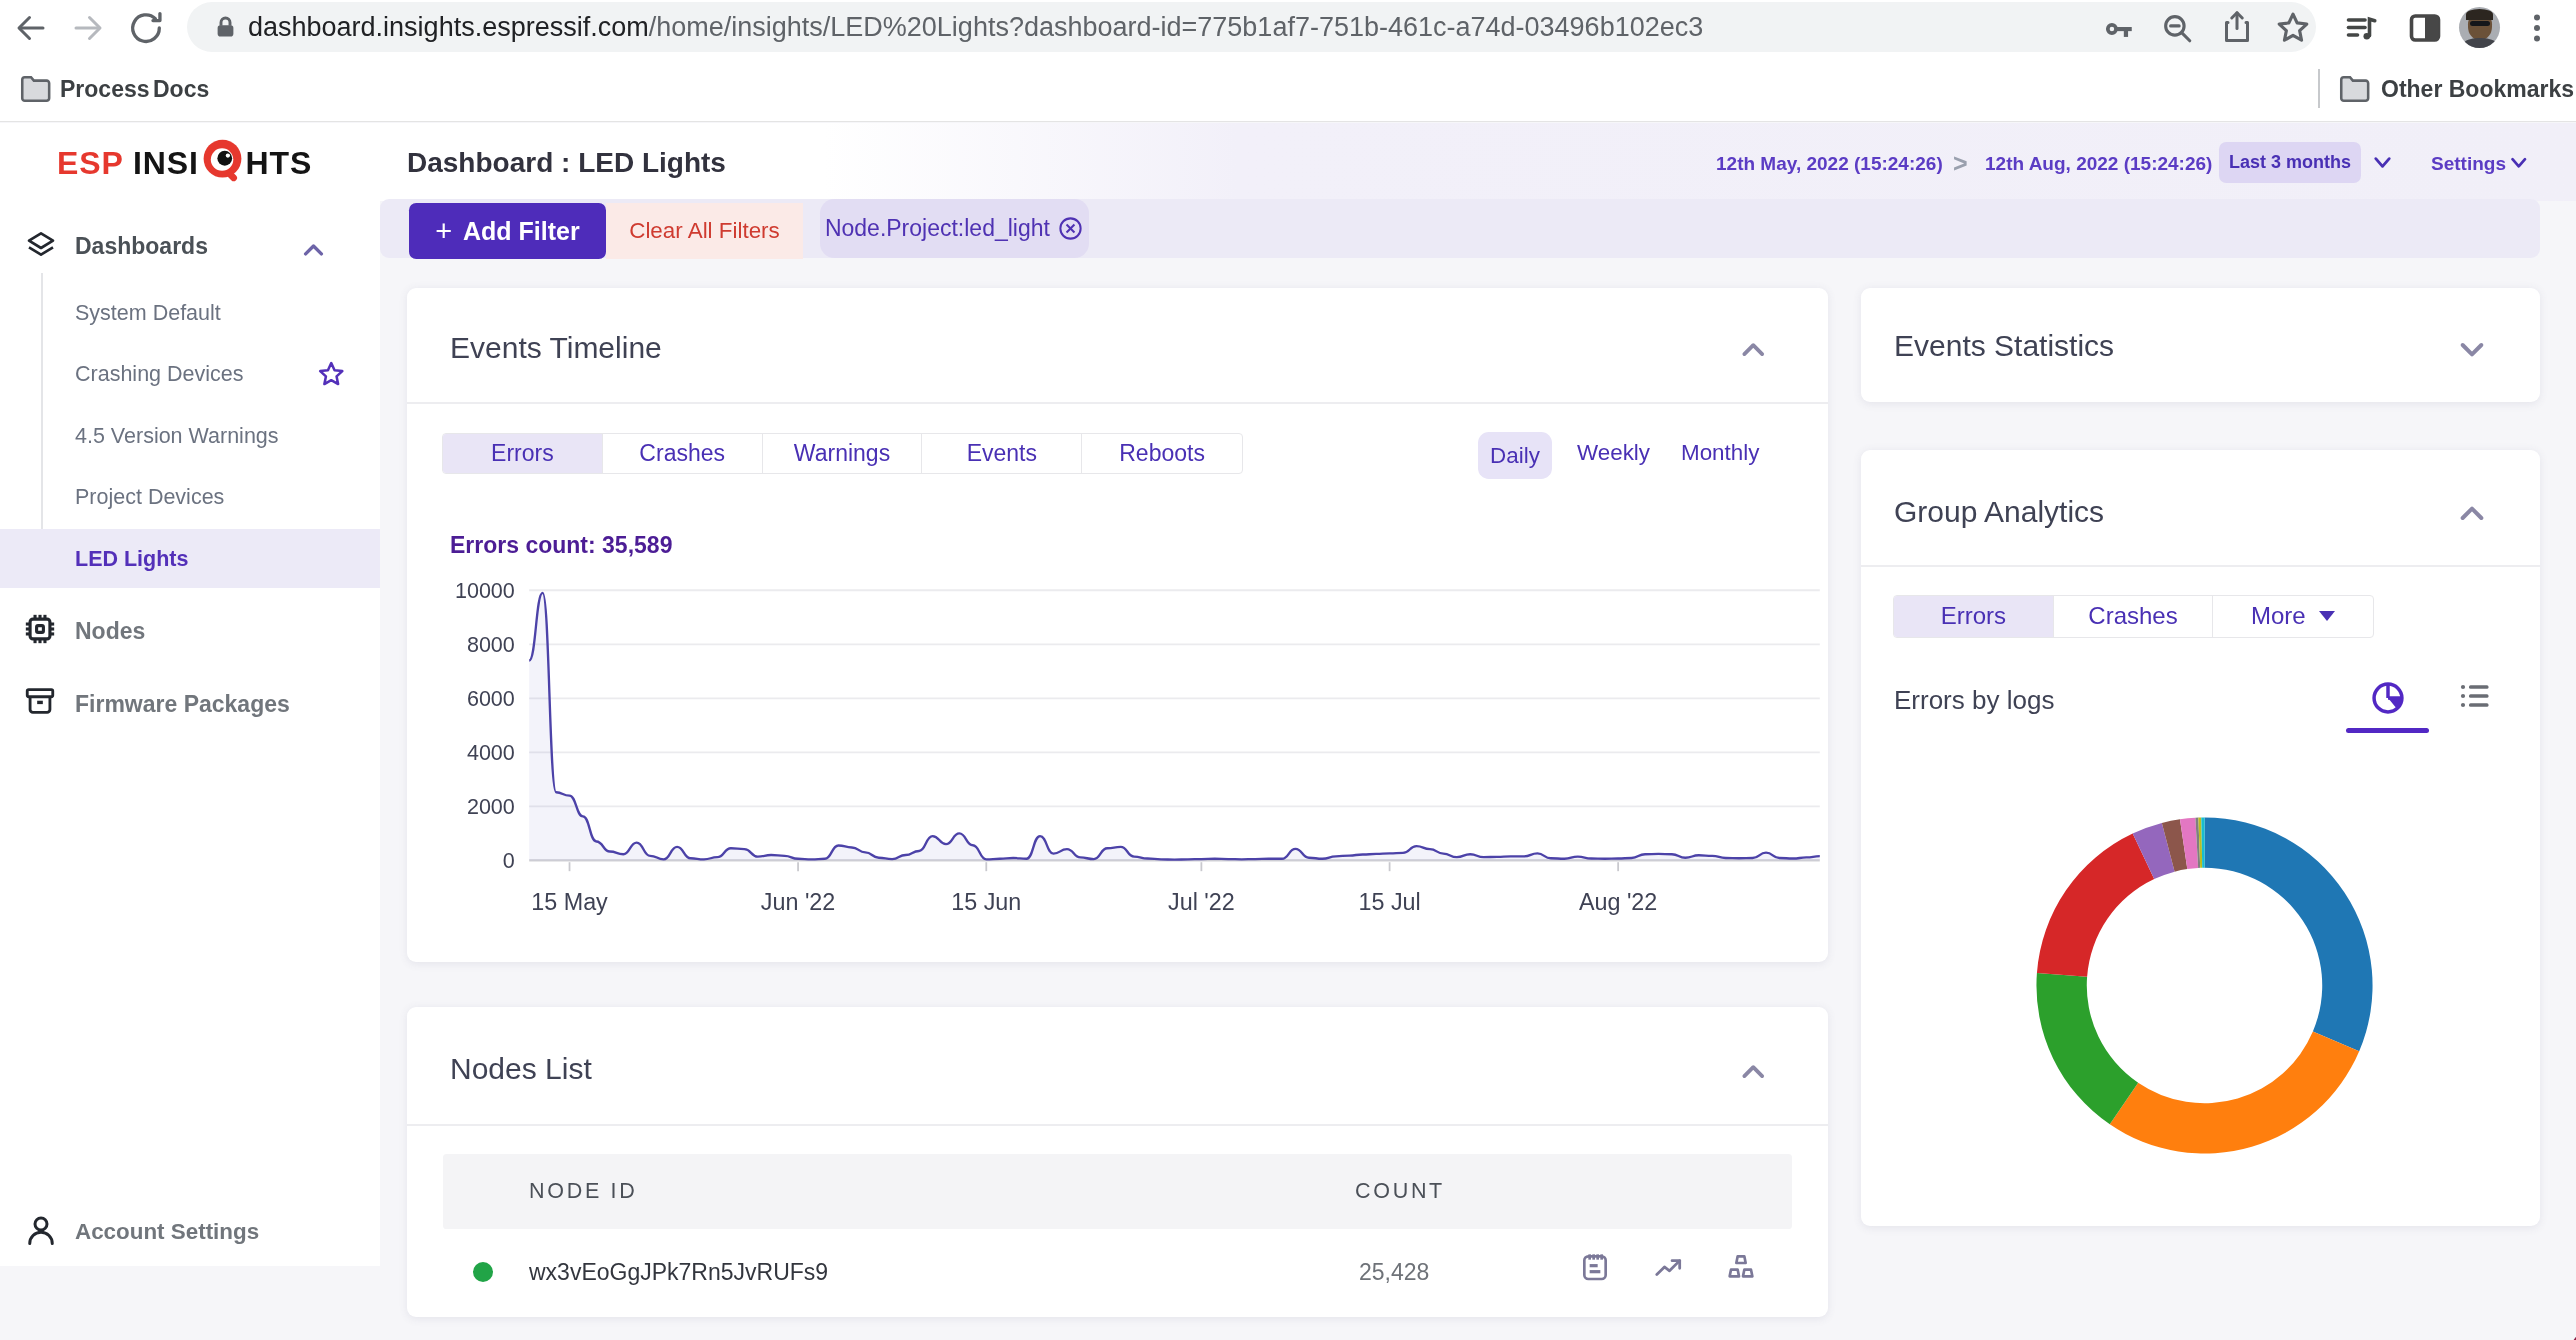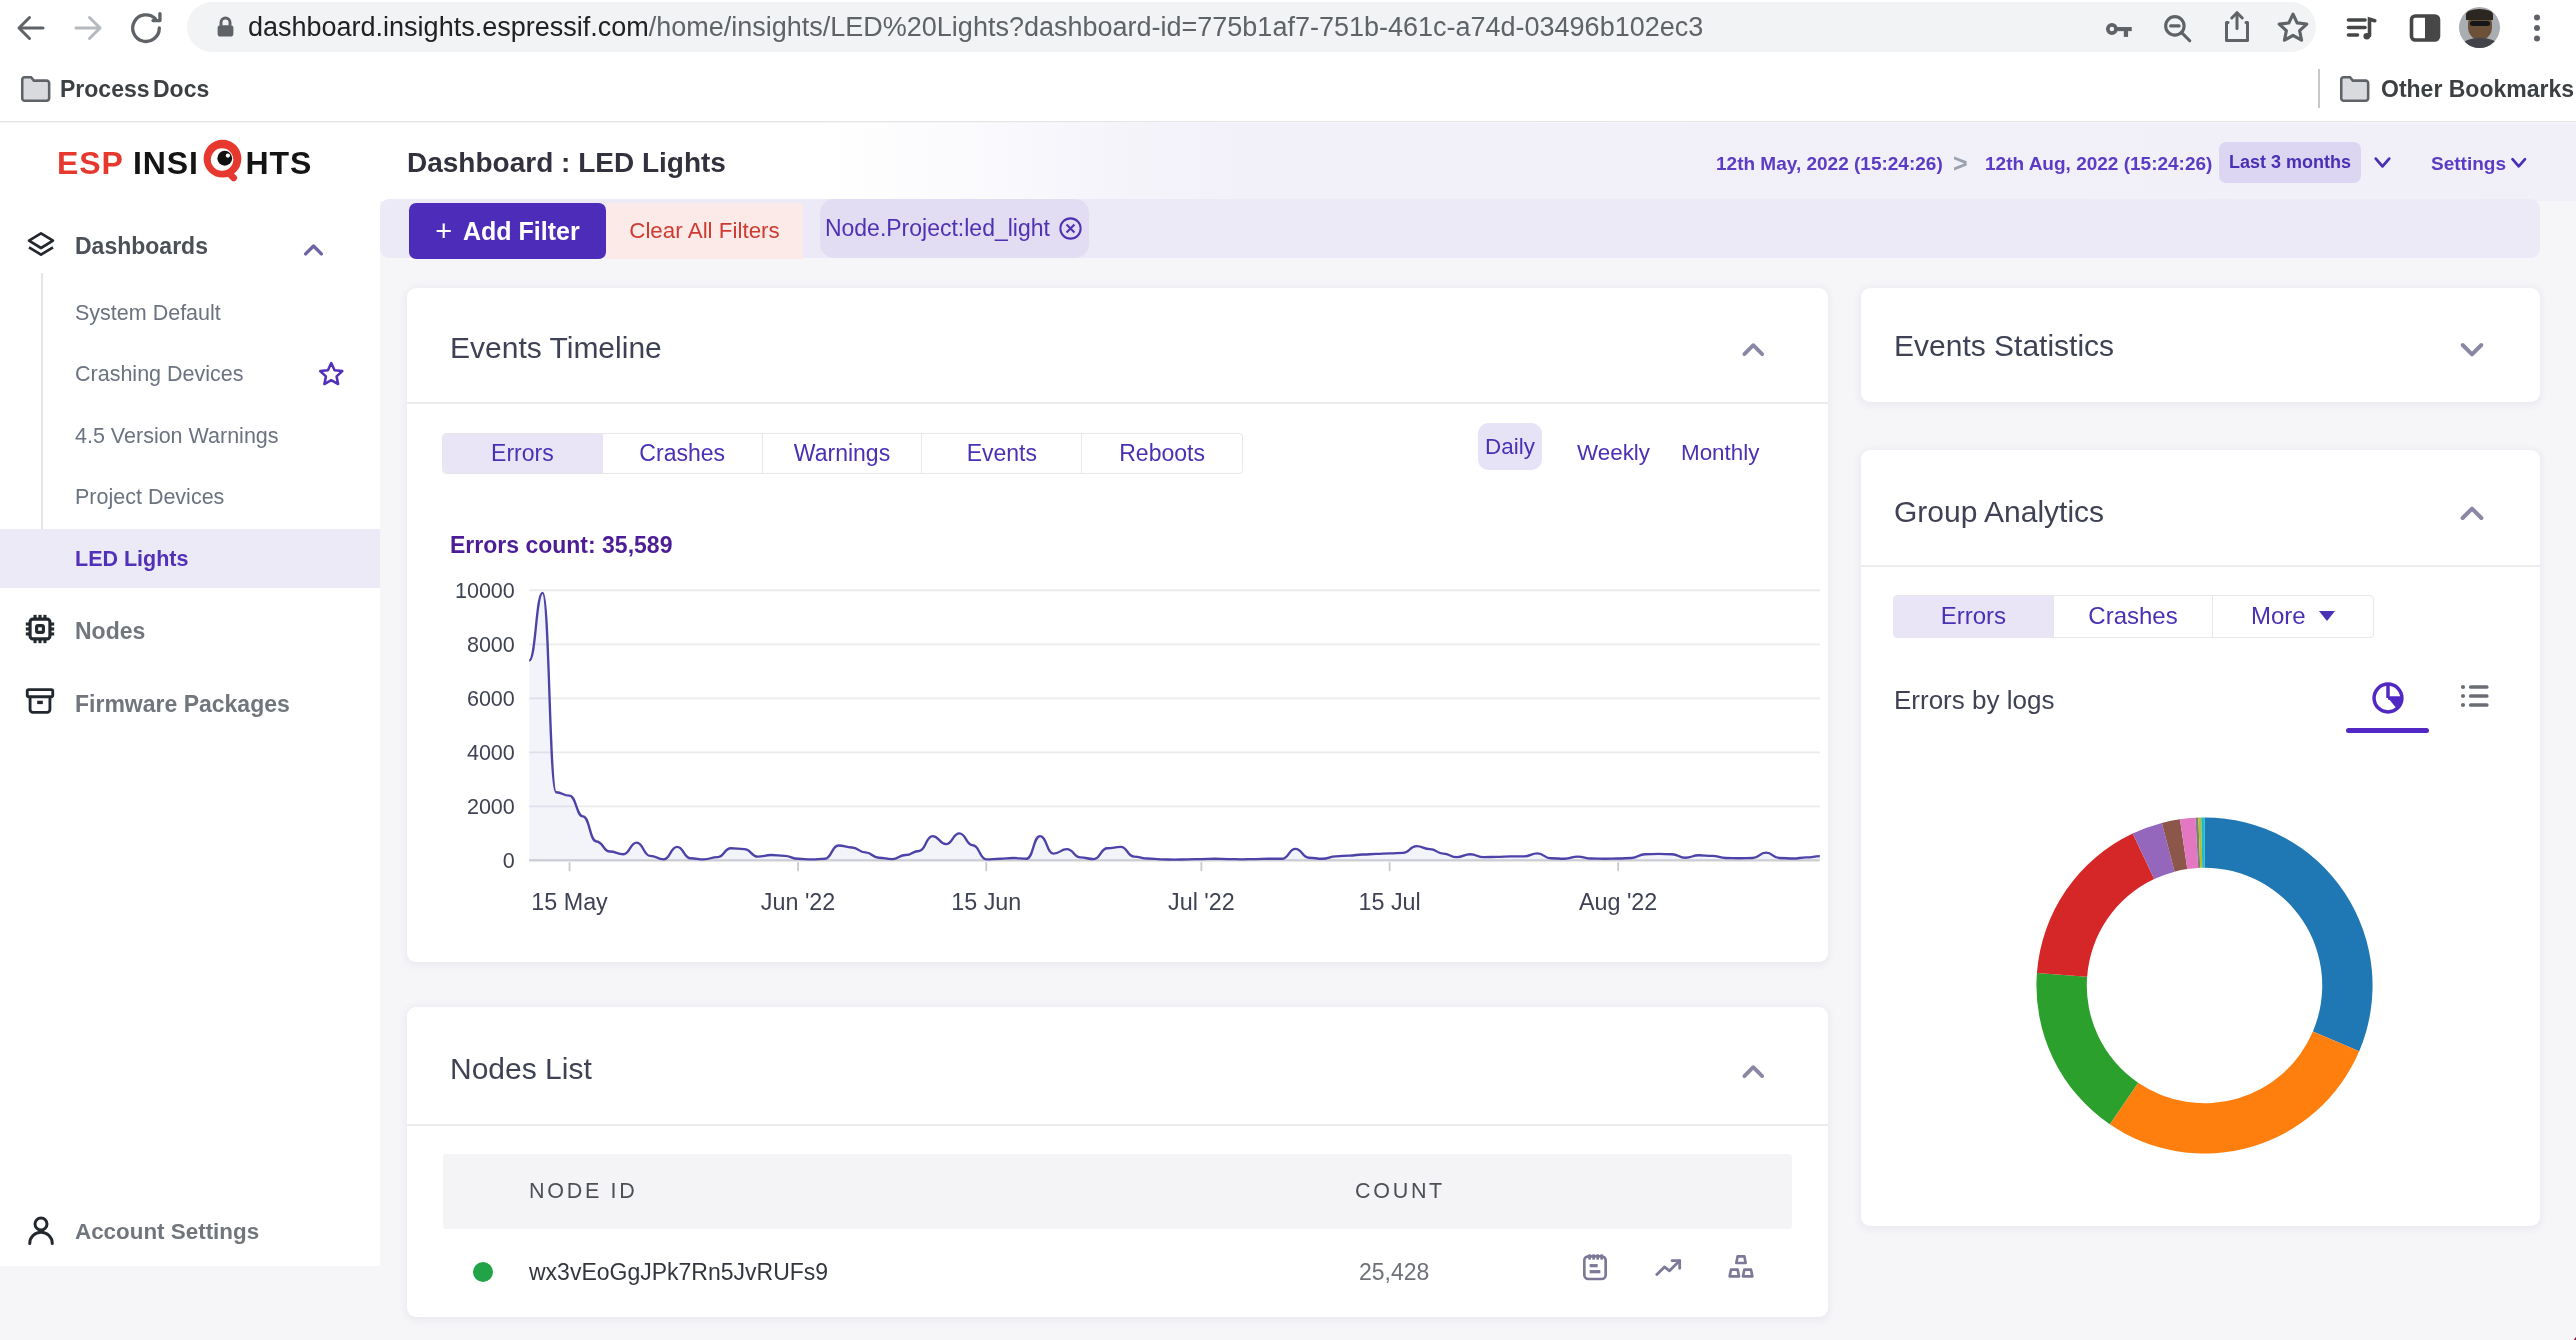--- a/index.html
+++ b/index.html
@@ -249,21 +249,21 @@
       </svg>
     <div class="abs" style="left:0px;top:114px;width:1421px;height:1.8px;background:#ededf0"></div>
 
     <div class="tabs" style="left:35px;top:145px;width:801px;height:41px">
       <div class="tab sel" style="width:160px;font-size:23px;line-height:39px">Errors</div>
       <div class="tab" style="width:160px;font-size:23px;line-height:39px">Crashes</div>
       <div class="tab" style="width:160px;font-size:23px;line-height:39px">Warnings</div>
       <div class="tab" style="width:160px;font-size:23px;line-height:39px">Events</div>
       <div class="tab" style="width:160px;font-size:23px;line-height:39px">Reboots</div>
     </div>
-    <div class="pill abs nw" style="left:1071px;top:135px;width:64px;height:47px;font-size:22.4px;line-height:47px;text-align:center">Daily</div>
+    <div class="pill abs nw" style="left:1071px;top:144px;width:74px;height:47px;font-size:22.4px;line-height:47px;text-align:center">Daily</div>
     <div class="abs nw" style="left:1170px;top:141px;height:47px;line-height:47px;font-size:22.4px;color:#4930b4">Weekly</div>
     <div class="abs nw" style="left:1274px;top:141px;height:47px;line-height:47px;font-size:22.4px;color:#4930b4">Monthly</div>
     <div class="abs nw" style="left:43px;top:244px;font-size:23px;font-weight:bold;color:#4c1d95">Errors count: 35,589</div>
 
     <svg class="abs" style="left:0px;top:287px" width="1421" height="359" viewBox="0 0 1583 400" id="chartsvg">
         <line x1="136" x2="1574" y1="17" y2="17" stroke="#ebebee" stroke-width="2"></line>
         <text x="120" y="26" text-anchor="end" font-size="24" fill="#3f4254">10000</text>
         <line x1="136" x2="1574" y1="77.19999999999999" y2="77.19999999999999" stroke="#ebebee" stroke-width="2"></line>
         <text x="120" y="86.19999999999999" text-anchor="end" font-size="24" fill="#3f4254">8000</text>
         <line x1="136" x2="1574" y1="137.39999999999998" y2="137.39999999999998" stroke="#ebebee" stroke-width="2"></line>

